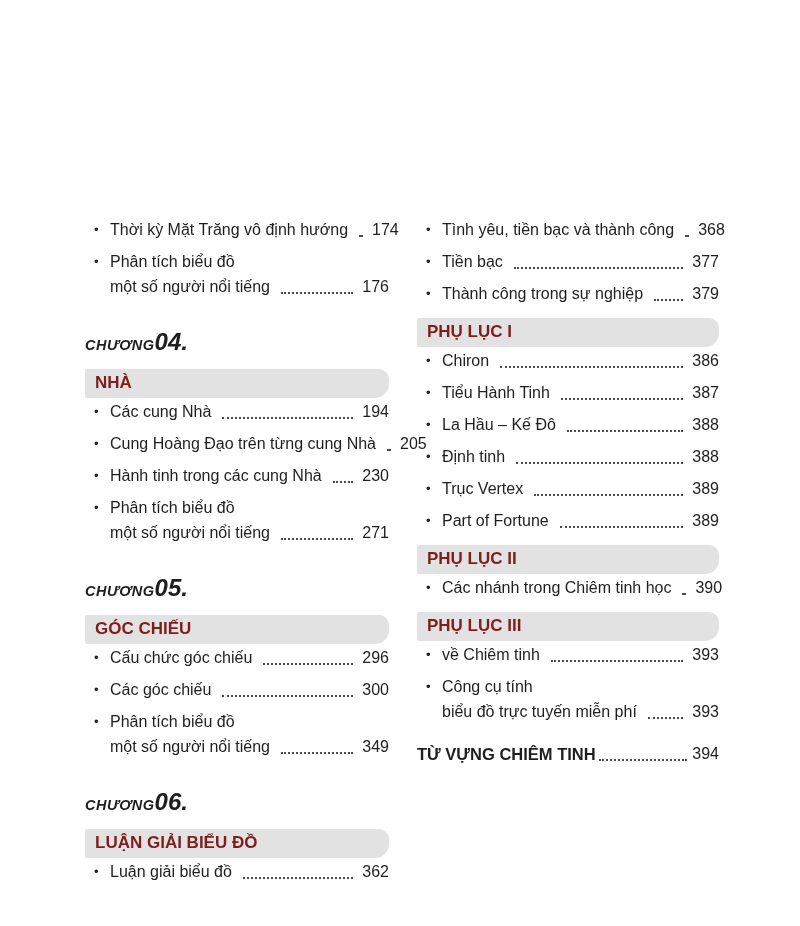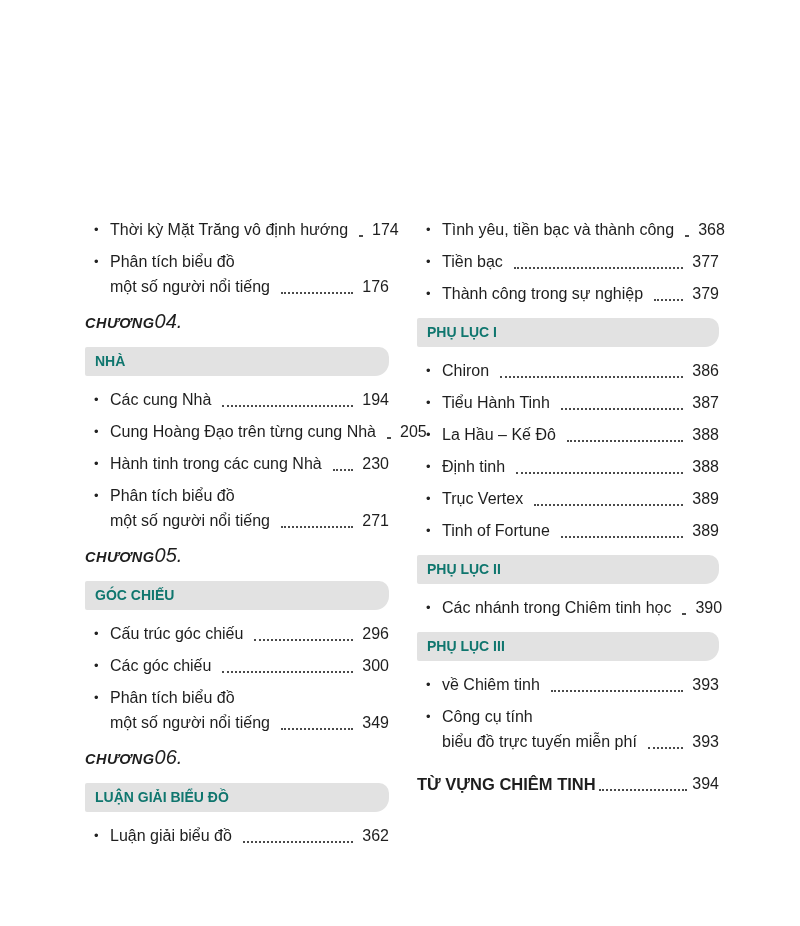--- a/index.html
+++ b/index.html
@@ -22,27 +22,27 @@
   .line-last{display:flex;align-items:stretch;gap:8px;}
   .line-last .t{white-space:nowrap;flex:0 1 auto;}
   .leader{flex:1 1 auto;min-width:4px;align-self:flex-end;margin:0 1px 4px 3px;
           border-bottom:2px dotted #4a4a4a;height:0;}
   .num{flex:0 0 auto;text-align:right;}
 
   
   .chapter{margin:0 0 8px 0;display:flex;align-items:baseline;
            font-style:italic;line-height:26px;}
   .ch-label{font-size:14.5px;font-weight:700;letter-spacing:.5px;}
-  .ch-num{font-size:20px;font-weight:400;}
+  .ch-num{font-size:24px;font-weight:700;margin-top:21px;}
 
   
-  .section-bar{margin:3px 0 13px 0;background:#e2e2e2;
+  .section-bar{margin:3px 0 3px 0;background:#e2e2e2;
                border-radius:2px 10px 14px 2px;
                padding:4px 10px 5px 10px;
-               font-size:14px;font-weight:700;line-height:20px;color:#0f766e;}
+               font-size:17px;font-weight:700;line-height:20px;color:#7f1d1d;}
 
   
   .glossary{margin-top:10px;display:flex;align-items:stretch;
             font-size:16.5px;font-weight:700;line-height:22px;}
   .glossary .g-t{white-space:nowrap;}
   .glossary .leader{margin-right:5px;}
   .glossary .num{font-weight:400;font-size:16px;}
 </style>
 </head>
 <body>
@@ -119,21 +119,21 @@
         </div>
         <div class="chapter">
           <span class="ch-label">CHƯƠNG</span>
           <span class="ch-num">05.</span>
         </div>
         <div class="section-bar"><span>GÓC CHIẾU</span></div>
         <div class="entry">
           <span class="bullet">•</span>
           <div class="entry-body">
             <div class="line-last">
-              <span class="t">Cấu trúc góc chiếu</span>
+              <span class="t">Cấu chức góc chiếu</span>
               <span class="leader"></span>
               <span class="num">296</span>
             </div>
           </div>
         </div>
         <div class="entry">
           <span class="bullet">•</span>
           <div class="entry-body">
             <div class="line-last">
               <span class="t">Các góc chiếu</span>
@@ -248,21 +248,21 @@
               <span class="t">Trục Vertex</span>
               <span class="leader"></span>
               <span class="num">389</span>
             </div>
           </div>
         </div>
         <div class="entry">
           <span class="bullet">•</span>
           <div class="entry-body">
             <div class="line-last">
-              <span class="t">Tinh of Fortune</span>
+              <span class="t">Part of Fortune</span>
               <span class="leader"></span>
               <span class="num">389</span>
             </div>
           </div>
         </div>
         <div class="section-bar"><span>PHỤ LỤC II</span></div>
         <div class="entry">
           <span class="bullet">•</span>
           <div class="entry-body">
             <div class="line-last">

